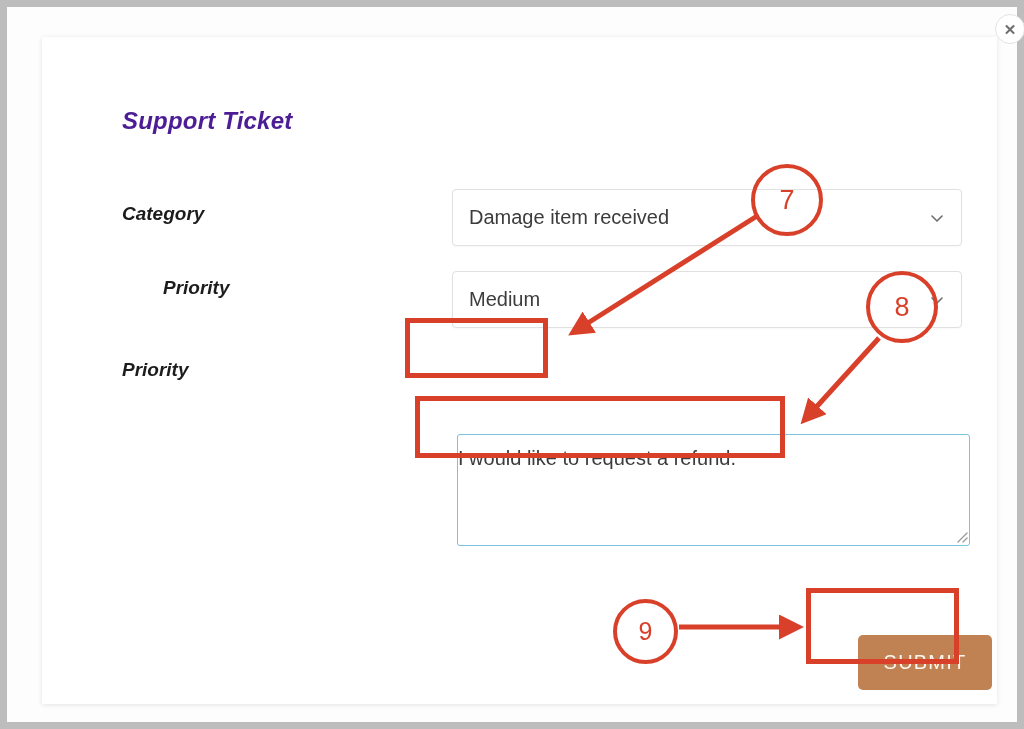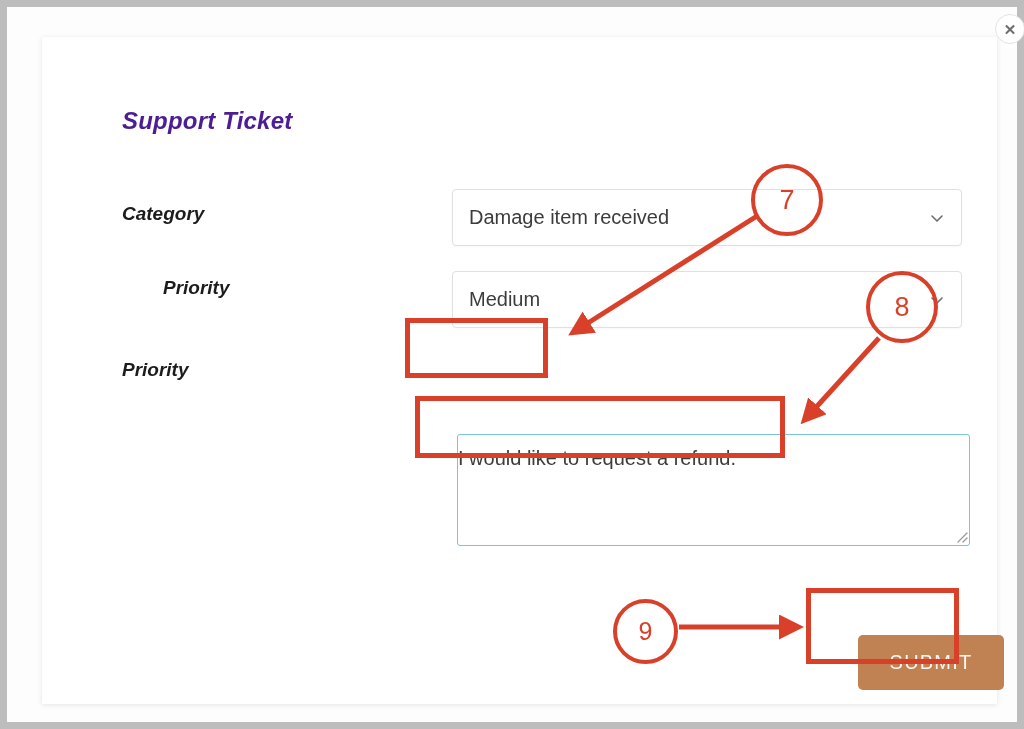--- a/index.html
+++ b/index.html
@@ -159,21 +159,21 @@
     color: #9a9a9a;
     cursor: nwse-resize;
   }
   #resize-grip svg { display: block; }
 
   
   #submit-btn {
     position: absolute;
     left: 816px;
     top: 598px;
-    width: 146px;
+    width: 134px;
     height: 55px;
     background: #c08253;
     border: none;
     border-radius: 5px;
     color: #fdf6ef;
     font-size: 20px;
     font-family: "Liberation Sans", sans-serif;
     letter-spacing: 1.2px;
     cursor: pointer;
   }

